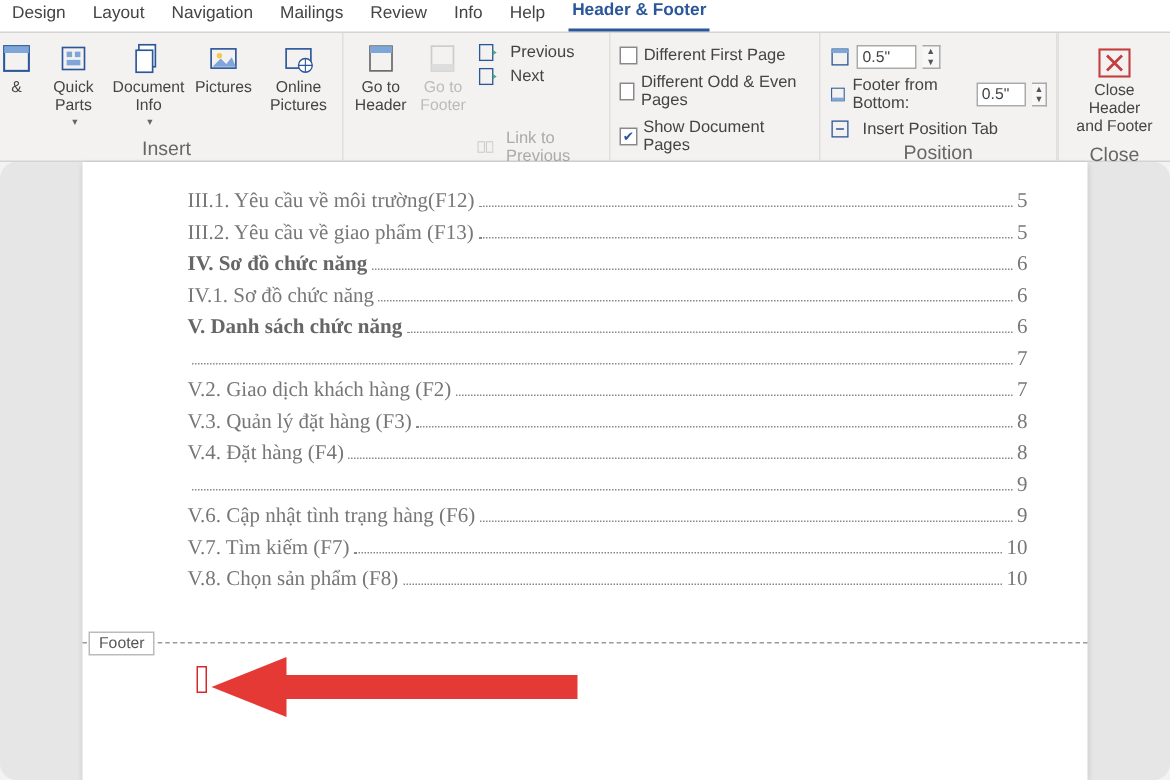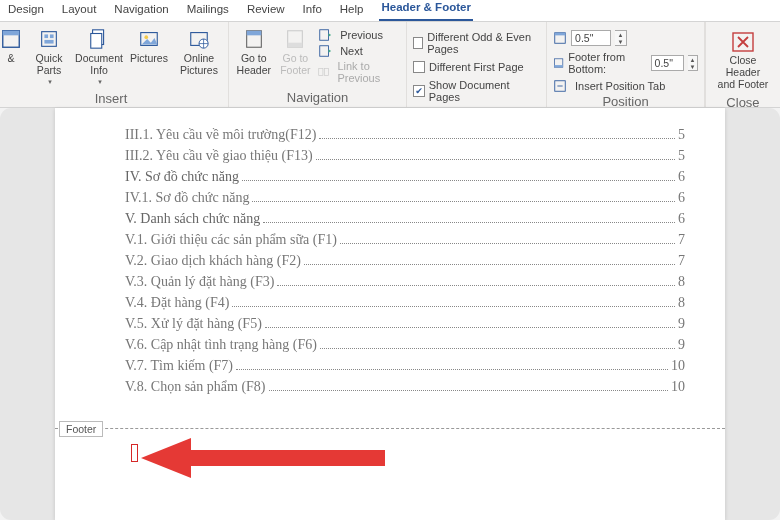--- a/index.html
+++ b/index.html
@@ -44,21 +44,21 @@
   .big-btn {
     display: flex; flex-direction: column; align-items: center;
     justify-content: flex-start;
     width: 46px; padding: 2px 0;
     font-size: 10.5px; line-height: 12px; text-align: center;
     cursor: pointer; color:#444;
   }
   .big-btn .ic { width: 24px; height: 22px; margin-bottom: 2px; }
   .small-list { display:flex; flex-direction:column; gap:2px; padding-top:2px;}
   .small-item { display:flex; align-items:center; gap:8px; font-size:11px; cursor:pointer; color:#444;}
-  .small-item.disabled { color:#aaa; cursor:default;}
+  .small-item.disabled { color:#aaa; cursor:default;margin-top:26px;}
   .small-item .ic { width:14px; height:14px;}
   .chk-item { display:flex; align-items:center; gap:4px; font-size:11px; color:#444; padding:1px 0;}
   .chk { width:12px; height:12px; border:1px solid #888; background:#fff; display:inline-flex; align-items:center; justify-content:center; font-size:9px; color:#2b579a;}
   .pos-row { display:flex; align-items:center; gap:4px; font-size:11px; padding:1px 0;}
   .pos-row .ic { width:14px;height:14px;}
   .spin { width:40px; height:16px; border:1px solid #aaa; background:#fff; font-size:10.5px; padding:0 3px; display:flex; align-items:center;}
   .spin-btns { width:12px; height:16px; border:1px solid #aaa; border-left:none; background:#f7f7f7; display:flex; flex-direction:column;}
   .spin-btns div{flex:1;display:flex;align-items:center;justify-content:center;font-size:6px;color:#555;}
   .big-close { display:flex; flex-direction:column; align-items:center; justify-content:space-between; width:62px; padding:4px 2px; font-size:10.5px; line-height:12px; text-align:center; cursor:pointer; color:#444;}
   
@@ -83,21 +83,21 @@
     font-family: "Times New Roman", serif;
     font-size: 14px;
     color:#777;
   }
   .toc-line {
     display:flex;
     align-items:baseline;
     margin: 5px 0;
     white-space:nowrap;
   }
-  .toc-line.bold .toc-text { font-weight:normal; color:#666;}
+  .toc-line.bold .toc-text { font-weight:bold; color:#666;}
   .toc-text { flex:0 0 auto; }
   .toc-dots { flex:1 1 auto; border-bottom: 1.5px dotted #888; margin: 0 3px 3px 3px; height:0.5em;}
   .toc-page { flex:0 0 auto; }
   .footer-divider {
     border-top: 1px dashed #999;
     position:absolute; left:0; right:0; top:320px;
   }
   .footer-tag {
     position:absolute; top:313px; left:4px;
     background:#fff; border:1px solid #bbb; font-size:10.5px;
@@ -222,25 +222,25 @@
       </div>
     </div>
     <div class="group-label">Navigation</div>
   </div>
 
   <div class="group">
     <div class="group-body">
       <div class="small-list" style="gap:4px;padding-top:4px;">
         <label class="chk-item">
           <span class="chk"></span>
-          <span>Different Odd &amp; Even Pages</span>
+          <span>Different First Page</span>
         </label>
         <label class="chk-item">
           <span class="chk"></span>
-          <span>Different First Page</span>
+          <span>Different Odd &amp; Even Pages</span>
         </label>
         <label class="chk-item">
           <span class="chk">✔</span>
           <span>Show Document Pages</span>
         </label>
       </div>
     </div>
     <div class="group-label">Options</div>
   </div>
 
@@ -301,61 +301,59 @@
 
 <div class="workspace">
   <div class="page">
     <div class="content" id="toc">
         <div class="toc-line">
           <span class="toc-text">III.1. Yêu cầu về môi trường(F12)</span>
           <span class="toc-dots"></span>
           <span class="toc-page">5</span>
         </div>
         <div class="toc-line">
-          <span class="toc-text">III.2. Yêu cầu về giao thiệu (F13)</span>
+          <span class="toc-text">III.2. Yêu cầu về giao phẩm (F13)</span>
           <span class="toc-dots"></span>
           <span class="toc-page">5</span>
         </div>
         <div class="toc-line bold">
           <span class="toc-text">IV. Sơ đồ chức năng</span>
           <span class="toc-dots"></span>
           <span class="toc-page">6</span>
         </div>
         <div class="toc-line">
           <span class="toc-text">IV.1. Sơ đồ chức năng</span>
           <span class="toc-dots"></span>
           <span class="toc-page">6</span>
         </div>
         <div class="toc-line bold">
           <span class="toc-text">V. Danh sách chức năng</span>
           <span class="toc-dots"></span>
           <span class="toc-page">6</span>
         </div>
         <div class="toc-line">
-          <span class="toc-text">V.1. Giới thiệu các sản phẩm sữa (F1)</span>
           <span class="toc-dots"></span>
           <span class="toc-page">7</span>
         </div>
         <div class="toc-line">
           <span class="toc-text">V.2. Giao dịch khách hàng (F2)</span>
           <span class="toc-dots"></span>
           <span class="toc-page">7</span>
         </div>
         <div class="toc-line">
           <span class="toc-text">V.3. Quản lý đặt hàng (F3)</span>
           <span class="toc-dots"></span>
           <span class="toc-page">8</span>
         </div>
         <div class="toc-line">
           <span class="toc-text">V.4. Đặt hàng (F4)</span>
           <span class="toc-dots"></span>
           <span class="toc-page">8</span>
         </div>
         <div class="toc-line">
-          <span class="toc-text">V.5. Xử lý đặt hàng (F5)</span>
           <span class="toc-dots"></span>
           <span class="toc-page">9</span>
         </div>
         <div class="toc-line">
           <span class="toc-text">V.6. Cập nhật tình trạng hàng (F6)</span>
           <span class="toc-dots"></span>
           <span class="toc-page">9</span>
         </div>
         <div class="toc-line">
           <span class="toc-text">V.7. Tìm kiếm (F7)</span>

